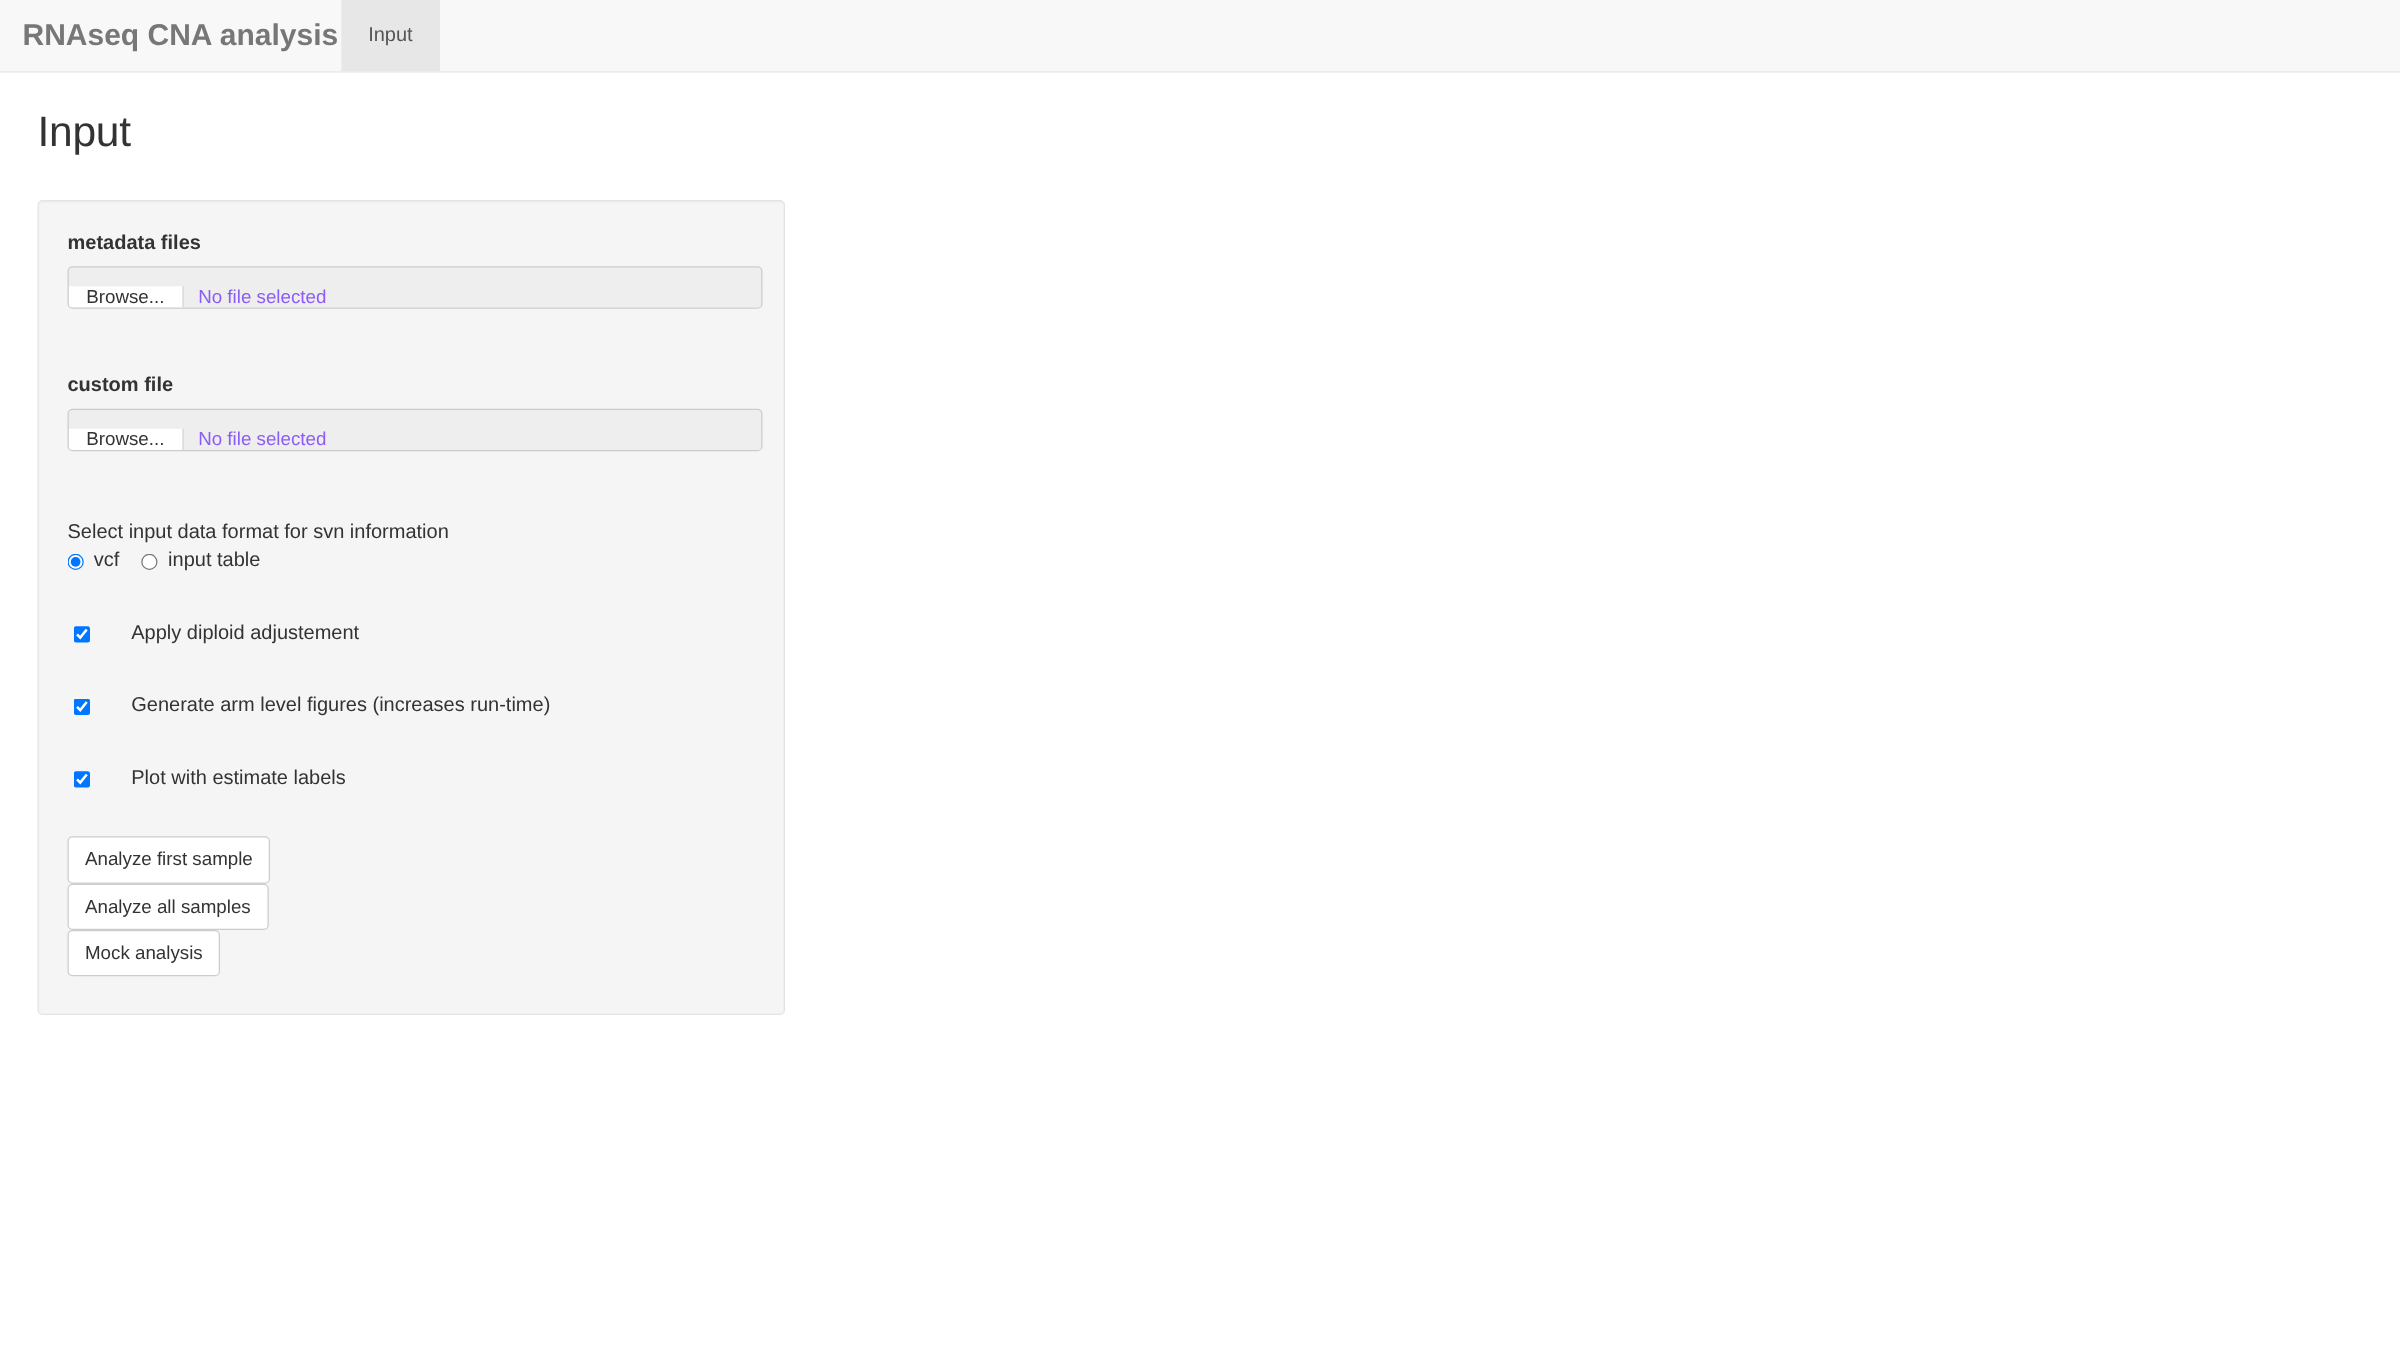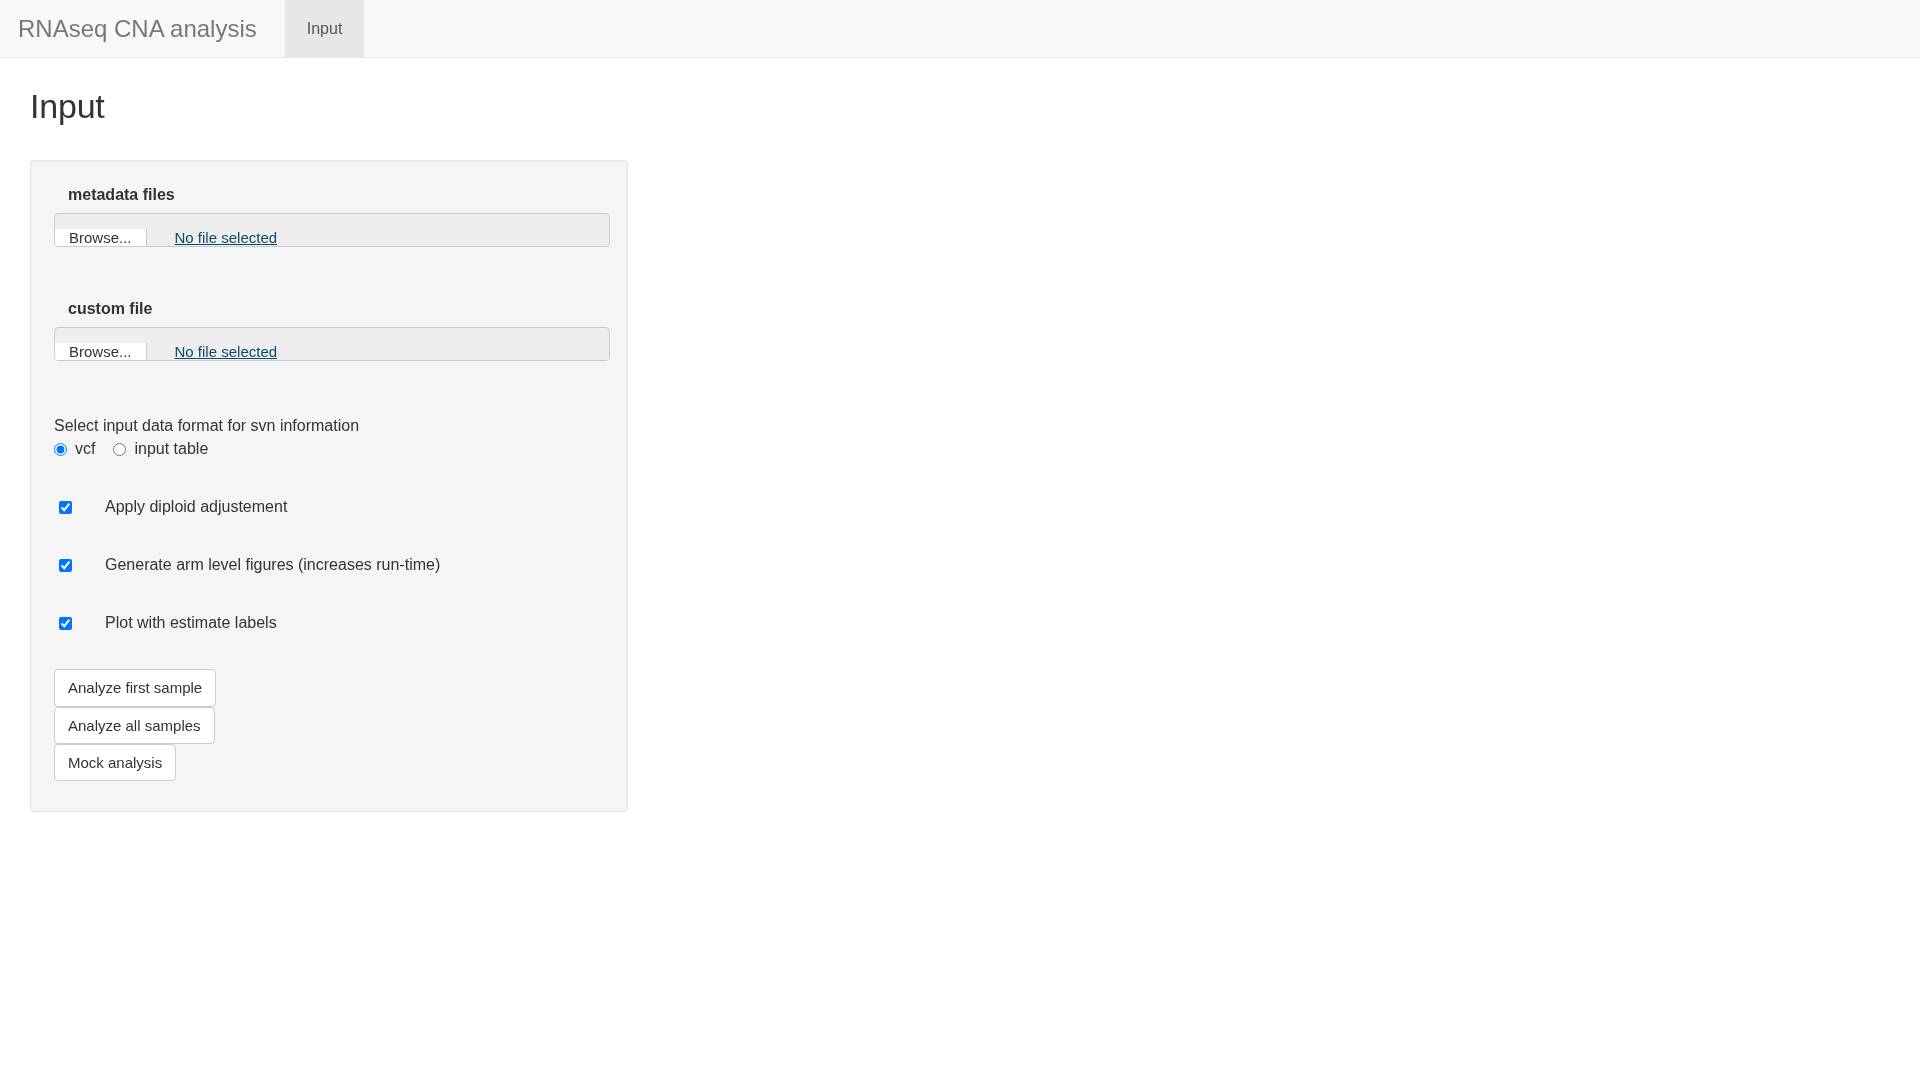--- a/index.html
+++ b/index.html
@@ -20,27 +20,28 @@
     width: 1920px;
     height: 58px;
     background: #f8f8f8;
     border-bottom: 1px solid #e7e7e7;
     display: flex;
     align-items: stretch;
   }
   .navbar-brand {
     display: flex;
     align-items: center;
-    padding: 0 28px 0 18px;
+    padding: 0 2px 0 18px;
     font-size: 24px;
     color: #777777;
     line-height: 1;
     white-space: nowrap;
     text-decoration: none;
     cursor: pointer;
+    font-weight: bold;
   }
   .nav-tabs {
     display: flex;
     align-items: stretch;
     list-style: none;
     margin: 0;
     padding: 0;
   }
   .nav-tab {
     display: flex;
@@ -85,21 +86,21 @@
     padding: 24px 23px 30px 23px;
   }
 
   .form-group { margin-bottom: 0; }
 
   .control-label {
     display: block;
     font-size: 16px;
     font-weight: bold;
     color: #333333;
-    margin: 0 0 9px 14px;
+    margin: 0 0 9px 0;
     line-height: 1.2;
   }
 
   
   .file-input {
     display: flex;
     align-items: flex-end;
     width: 556px;
     height: 34px;
     border: 1px solid #cccccc;
@@ -116,26 +117,25 @@
     border-right: 1px solid #cccccc;
     font-size: 15px;
     color: #333333;
     cursor: pointer;
     white-space: nowrap;
   }
   .file-text {
     display: flex;
     align-items: center;
     flex: 1;
-    padding: 0 28px;
+    padding: 0 12px;
     font-size: 15px;
-    color: #0c4a6e;
+    color: #8b5cf6;
     background: #eeeeee;
     cursor: pointer;
-    text-decoration: underline;
   }
 
   .spacer-1 { height: 52px; }
   .spacer-2 { height: 56px; }
 
   
   .radio-group-label {
     display: block;
     font-size: 16px;
     font-weight: normal;

